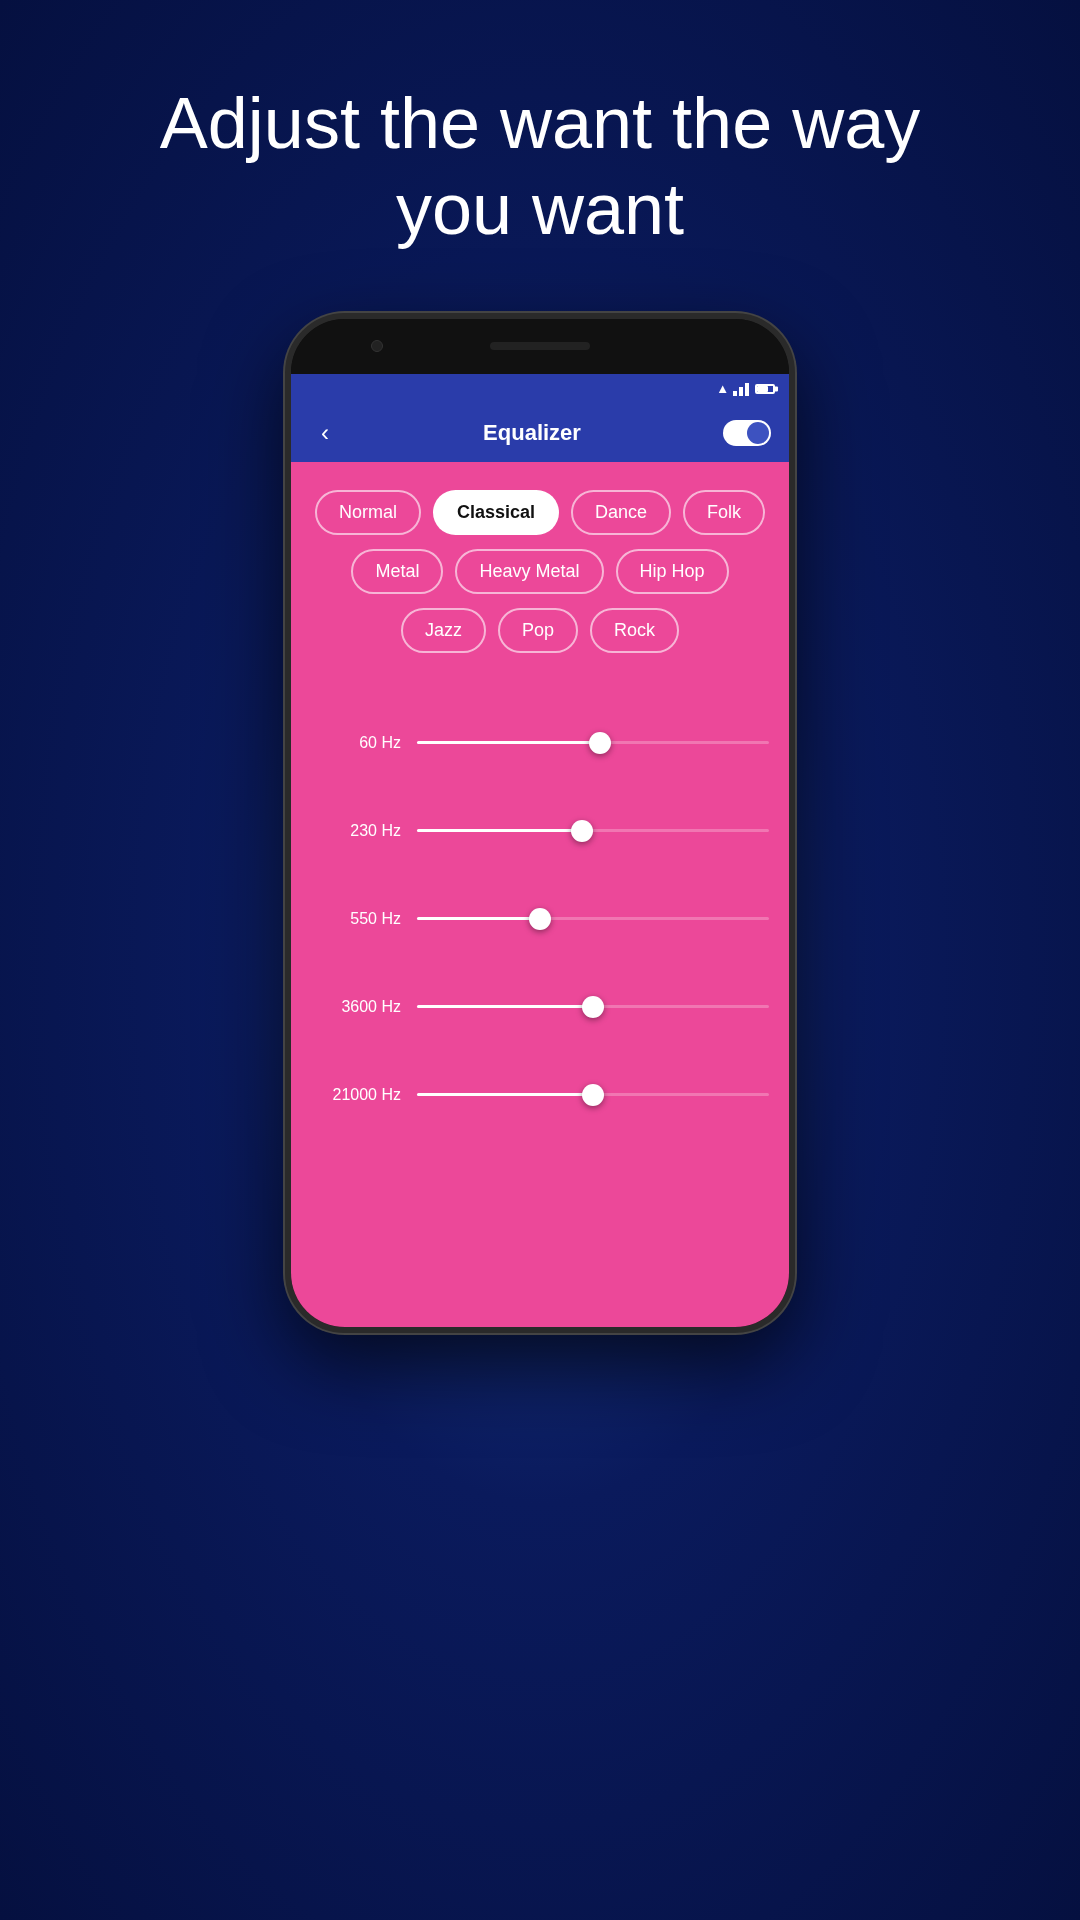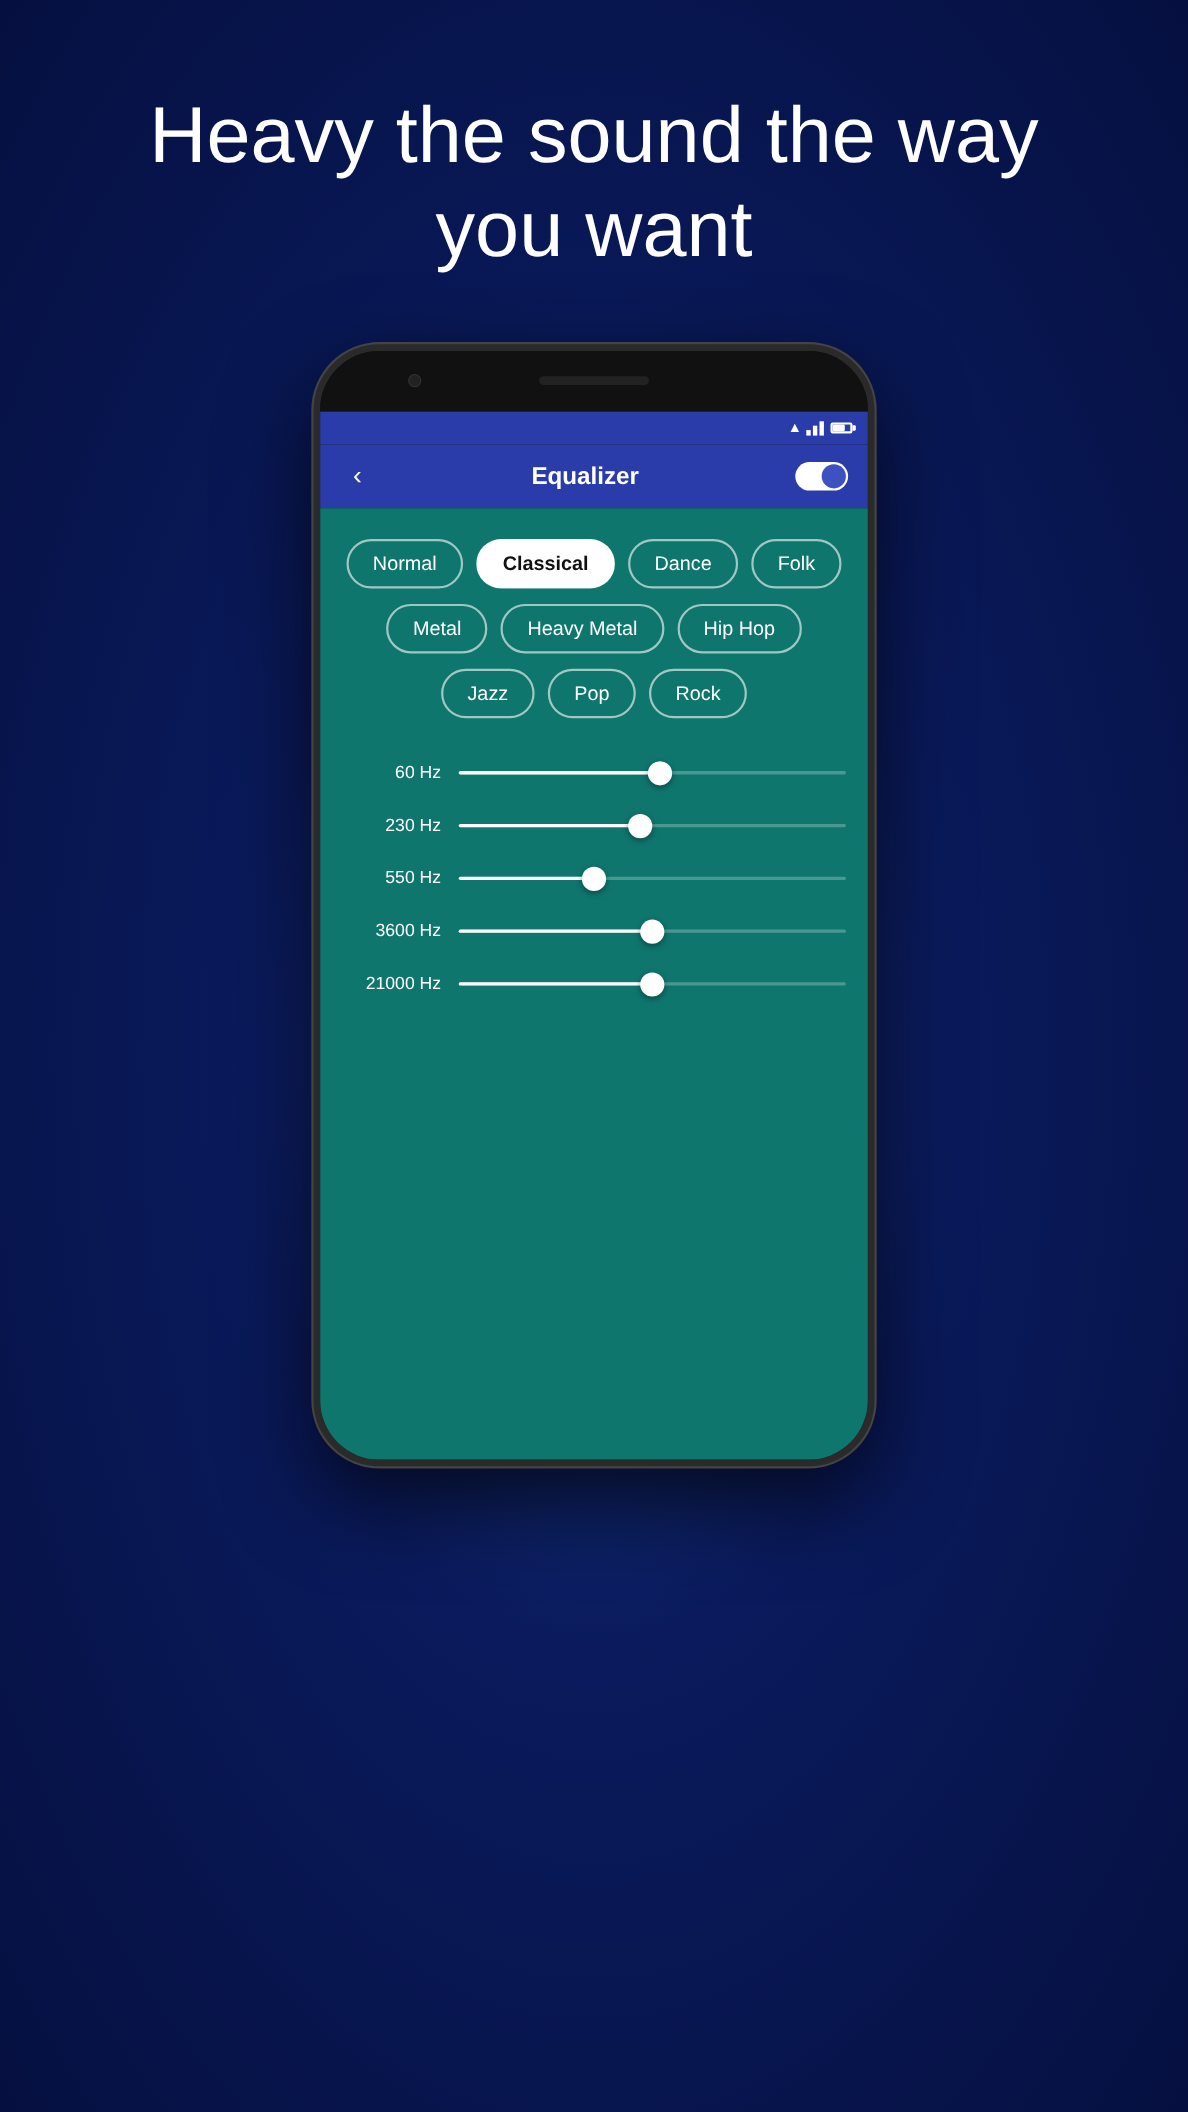--- a/index.html
+++ b/index.html
@@ -175,21 +175,21 @@
       border-radius: 50%;
       position: absolute;
       right: 2px;
       top: 2px;
     }
 
     
     .phone-screen {
       width: 100%;
       flex: 1;
-      background: #0f766e;
+      background: #ec4899;
       display: flex;
       flex-direction: column;
       align-items: flex-start;
       padding: 28px 20px;
       overflow: hidden;
     }
 
     
     .genre-container {
       width: 100%;
@@ -230,20 +230,21 @@
       flex-direction: column;
       gap: 28px;
       margin-top: 10px;
     }
 
     .slider-row {
       display: flex;
       align-items: center;
       gap: 16px;
       width: 100%;
+      margin-top: 40px;
     }
 
     .slider-label {
       color: white;
       font-size: 16px;
       width: 90px;
       text-align: right;
       flex-shrink: 0;
     }
 
@@ -277,21 +278,21 @@
       position: absolute;
       top: 50%;
       transform: translate(-50%, -50%);
       box-shadow: 0 2px 6px rgba(0,0,0,0.4);
     }
   </style>
 </head>
 <body>
 
 <h1 class="headline">
-  <span>Heavy the sound the way</span><br>
+  <span>Adjust the want the way</span><br>
   <span>you want</span>
 </h1>
 
 <div class="phone-frame">
 
   <div class="phone-top-bar">
     <div class="phone-camera"></div>
     <div class="phone-speaker"></div>
   </div>
 

